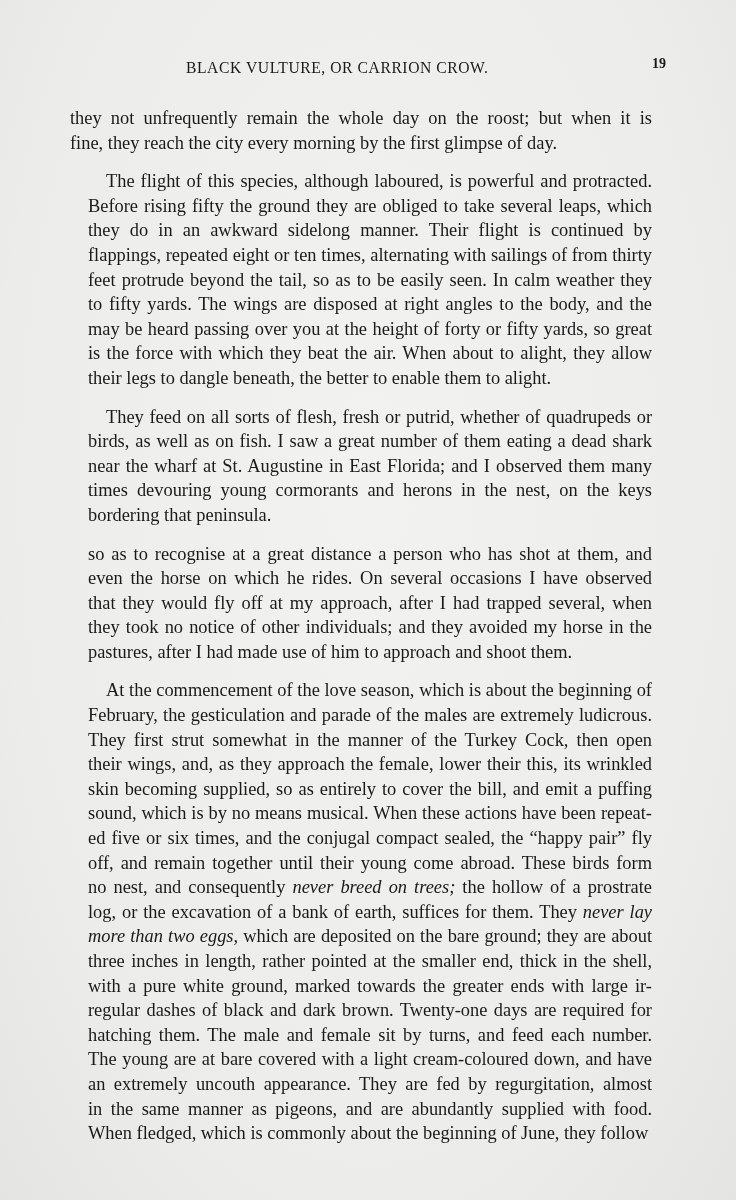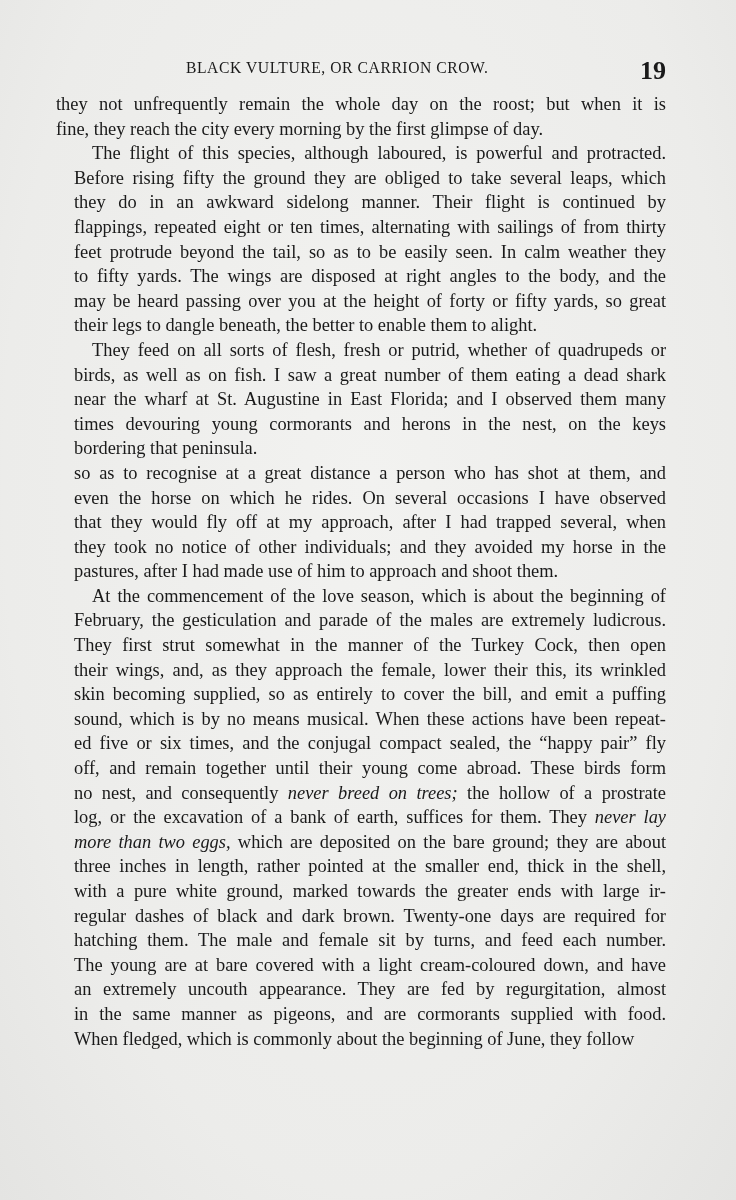--- a/index.html
+++ b/index.html
@@ -17,28 +17,28 @@
   .running-head {
     position:absolute; top:58px; left:56px; width:610px; height:26px;
   }
   .running-title {
     position:absolute; left:130px; top:0;
     font-size:17px; letter-spacing:0.6px;
     transform:scaleX(0.92); transform-origin:left top;
   }
   .page-number {
     position:absolute; right:0; top:-2px;
-    font-size:26px; font-weight:bold;
+    font-size:14px; font-weight:bold;
   }
   .body-text {
     position:absolute; top:92px; left:56px; width:610px;
     font-size:18.4px; line-height:24.6px;
     text-align:justify;
   }
-  .body-text p { margin:0; }
+  .body-text p { margin:14px; }
   .body-text p.indent { text-indent:18px; }
   .line { display:block; text-align-last:justify; white-space:nowrap; }
   .line.last { text-align-last:left; }
   i { font-style:italic; }
 </style>
 </head>
 <body>
 
 <div class="page">
   <div class="running-head">
@@ -51,20 +51,21 @@
         <span class="line last">fine, they reach the city every morning by the first glimpse of day.</span>
       </p>
       <p class="indent">
         <span class="line" style="padding-left: 18px;">The flight of this species, although laboured, is powerful and protracted.</span>
         <span class="line">Before rising fifty the ground they are obliged to take several leaps, which</span>
         <span class="line">they do in an awkward sidelong manner. Their flight is continued by</span>
         <span class="line">flappings, repeated eight or ten times, alternating with sailings of from thirty</span>
         <span class="line">feet protrude beyond the tail, so as to be easily seen. In calm weather they</span>
         <span class="line">to fifty yards. The wings are disposed at right angles to the body, and the</span>
         <span class="line">may be heard passing over you at the height of forty or fifty yards, so great</span>
+        <span class="line">is the force with which they beat the air. When about to alight, they allow</span>
         <span class="line last">their legs to dangle beneath, the better to enable them to alight.</span>
       </p>
       <p class="indent">
         <span class="line" style="padding-left: 18px;">They feed on all sorts of flesh, fresh or putrid, whether of quadrupeds or</span>
         <span class="line">birds, as well as on fish. I saw a great number of them eating a dead shark</span>
         <span class="line">near the wharf at St. Augustine in East Florida; and I observed them many</span>
         <span class="line">times devouring young cormorants and herons in the nest, on the keys</span>
         <span class="line last">bordering that peninsula.</span>
       </p>
       <p class="indent">
@@ -85,17 +86,17 @@
         <span class="line">off, and remain together until their young come abroad. These birds form</span>
         <span class="line">no nest, and consequently <i>never breed on trees;</i> the hollow of a prostrate</span>
         <span class="line">log, or the excavation of a bank of earth, suffices for them. They <i>never lay</i></span>
         <span class="line"><i>more than two eggs,</i> which are deposited on the bare ground; they are about</span>
         <span class="line">three inches in length, rather pointed at the smaller end, thick in the shell,</span>
         <span class="line">with a pure white ground, marked towards the greater ends with large ir-</span>
         <span class="line">regular dashes of black and dark brown. Twenty-one days are required for</span>
         <span class="line">hatching them. The male and female sit by turns, and feed each number.</span>
         <span class="line">The young are at bare covered with a light cream-coloured down, and have</span>
         <span class="line">an extremely uncouth appearance. They are fed by regurgitation, almost</span>
-        <span class="line">in the same manner as pigeons, and are cormorants supplied with food.</span>
+        <span class="line">in the same manner as pigeons, and are abundantly supplied with food.</span>
         <span class="line last">When fledged, which is commonly about the beginning of June, they follow</span>
       </p>
     </div>
 </div>
 
 </body></html>

